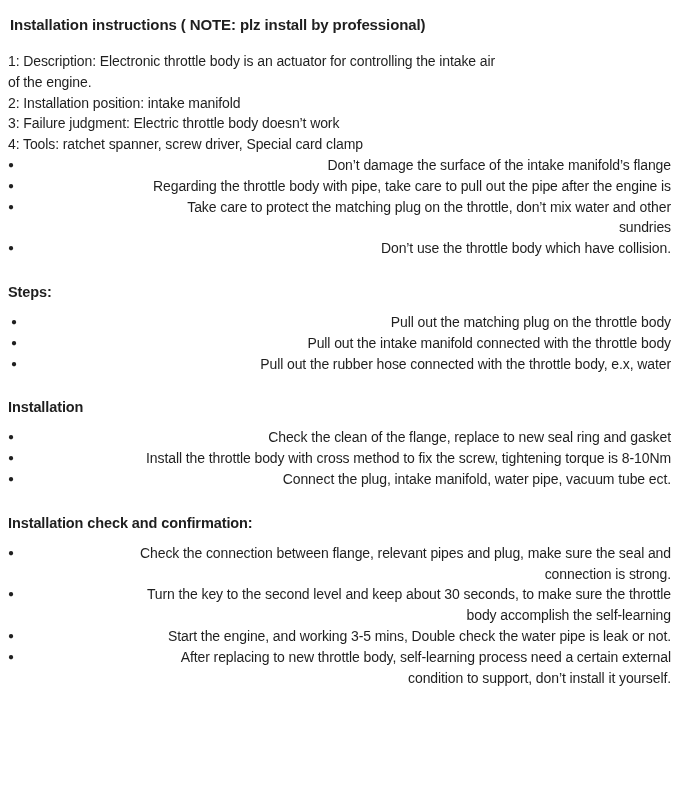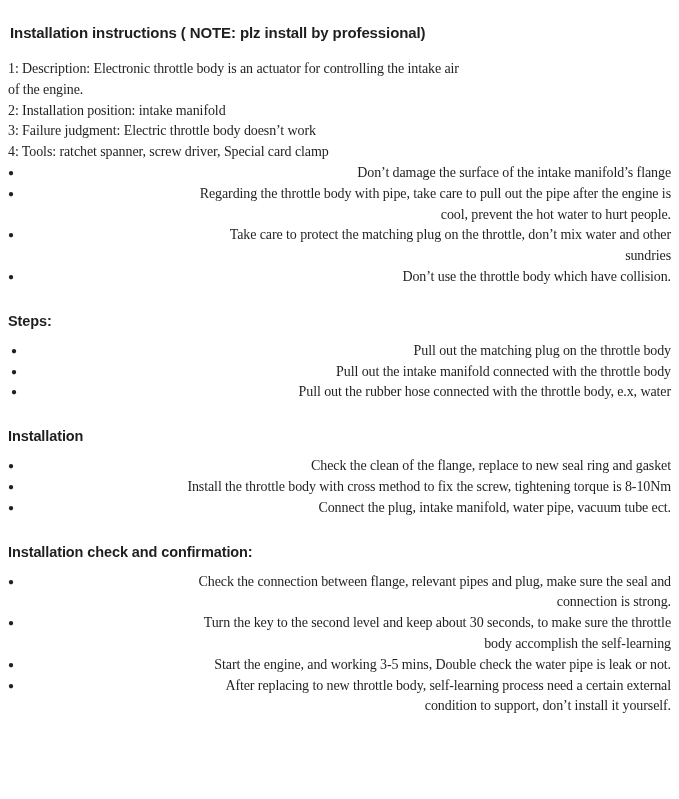--- a/index.html
+++ b/index.html
@@ -10,37 +10,36 @@
   body {
     width: 679px;
     height: 799px;
     color: #1f1f1f;
     font-family: "Liberation Sans", "DejaVu Sans", sans-serif;
     font-size: 14px;
     letter-spacing: -0.1px;
     overflow: hidden;
   }
   .page {
-    padding: 22px 8px 0 8px;
+    padding: 14px 8px 0 8px;
     box-sizing: border-box;
     width: 679px;
     height: 609px;
   }
   .title {
     font-weight: bold;
     font-size: 15px;
     line-height: 21px;
     padding-left: 2px;
     margin: 0 0 16px 0;
     white-space: nowrap;
   }
   .line {
     line-height: 20.8px;
     white-space: nowrap;
-    font-family: Liberation Serif, serif;
   }
   .section-heading {
     font-weight: bold;
     font-size: 14.5px;
     line-height: 21px;
     margin: 23px 0 9px 0;
     white-space: nowrap;
   }
   .bullet {
     display: flex;
@@ -81,21 +80,20 @@
     <div class="bullet">
       <span class="dot">●</span>
       <div class="bullet-lines">
         <div class="line">Don’t damage the surface of the intake manifold’s flange</div>
       </div>
     </div>
     <div class="bullet">
       <span class="dot">●</span>
       <div class="bullet-lines">
         <div class="line">Regarding the throttle body with pipe, take care to pull out the pipe after the engine is</div>
-        <div class="line">cool, prevent the hot water to hurt people.</div>
       </div>
     </div>
     <div class="bullet">
       <span class="dot">●</span>
       <div class="bullet-lines">
         <div class="line">Take care to protect the matching plug on the throttle, don’t mix water and other</div>
         <div class="line">sundries</div>
       </div>
     </div>
     <div class="bullet">

